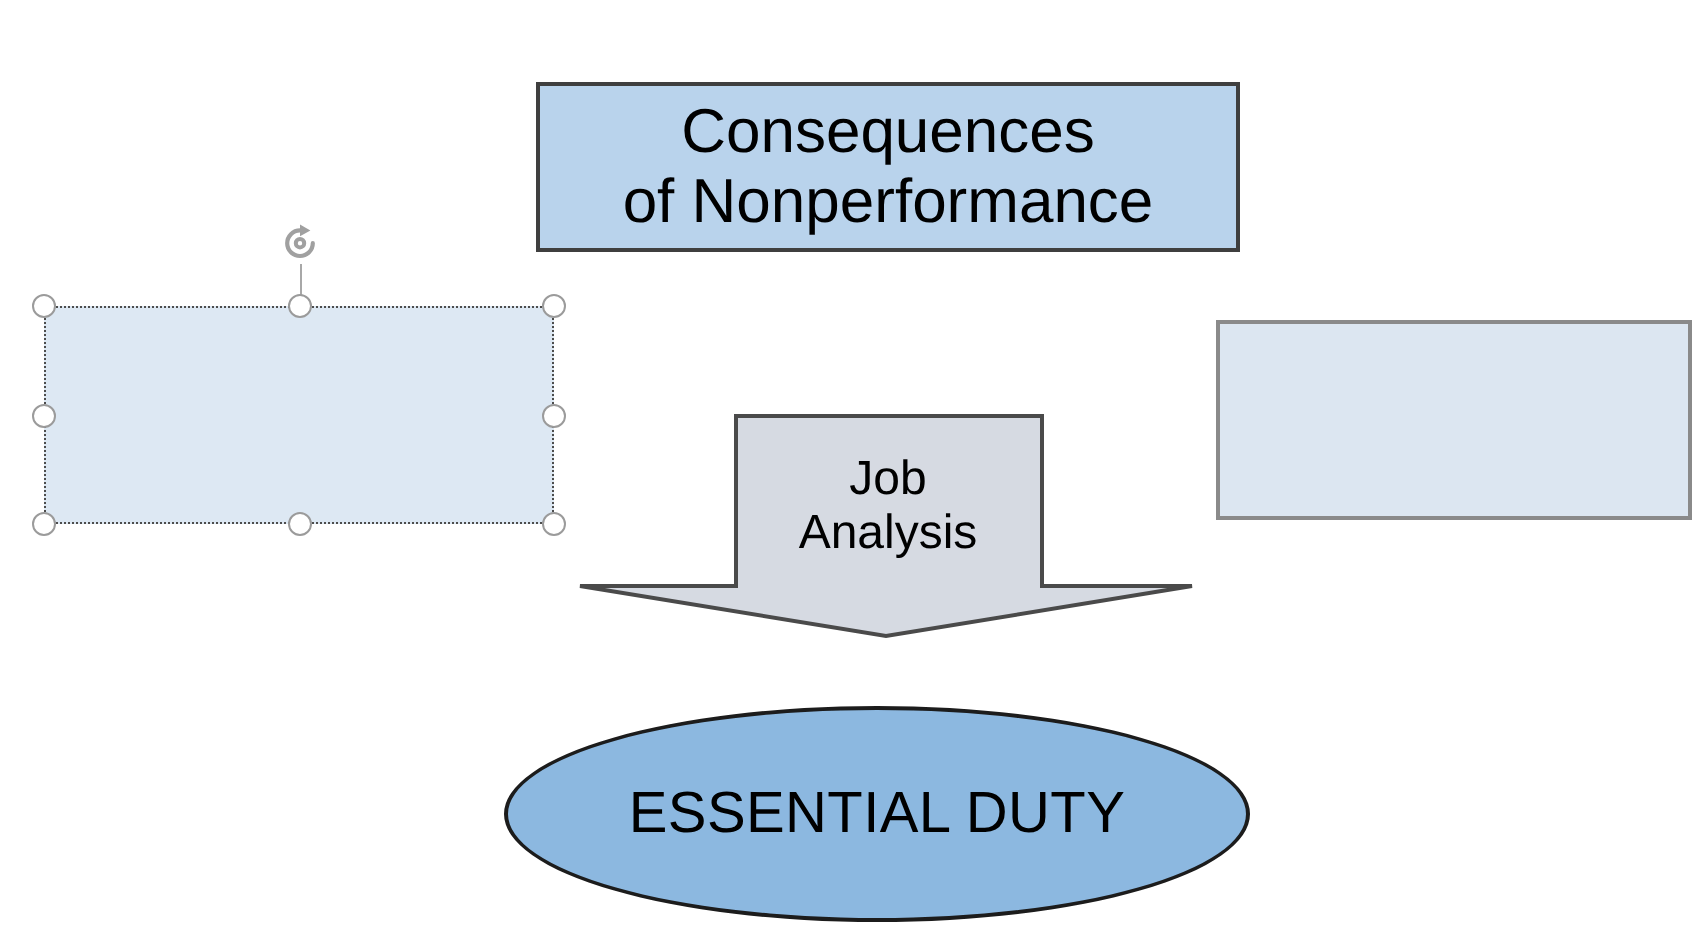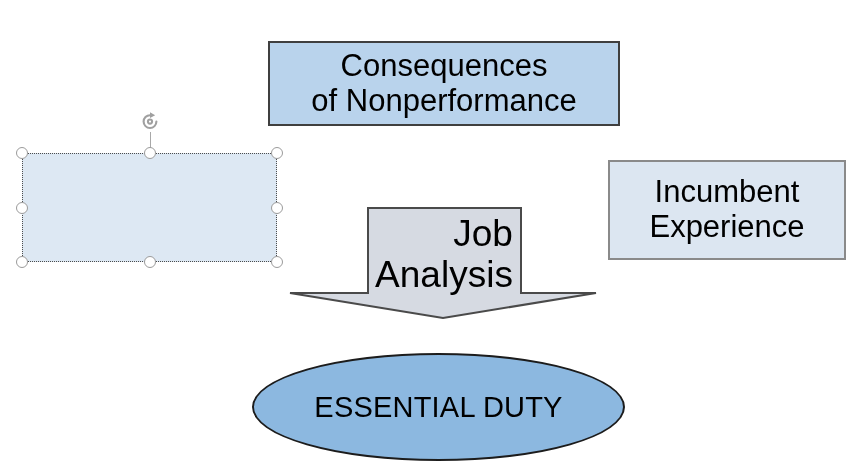--- a/index.html
+++ b/index.html
@@ -141,23 +141,22 @@
     width: 314px;
     height: 118px;
     z-index: 5;
   }
   #shape-arrow svg { display: block; }
   #box-arrow-label {
     left: 360px;
     top: 208px;
     width: 168px;
     height: 92px;
-    font-size: 37px;
+    font-size: 24px;
     z-index: 6;
-    text-align: right;
   }
 
   
   #shape-ellipse {
     position: absolute;
     left: 252px;
     top: 353px;
     width: 373px;
     height: 108px;
     background: #8cb8e0;
@@ -177,22 +176,20 @@
 </head>
 <body>
 
 <div id="canvas">
 
   <div id="box-consequences"></div>
   <div class="shape-text" id="box-consequences-label">Consequences
 of Nonperformance</div>
 
   <div id="box-incumbent"></div>
-  <div class="shape-text" id="box-incumbent-label">Incumbent
-Experience</div>
 
   <div id="shape-arrow">
     <svg width="314" height="118" viewBox="0 0 314 118">
       <polygon points="82,4 235,4 235,89 310,89 157,114 4,89 82,89" fill="#d6dae2" stroke="#4a4a4a" stroke-width="2" stroke-linejoin="miter"></polygon>
     </svg>
   </div>
   <div class="shape-text" id="box-arrow-label">Job
 Analysis</div>
 
   <div id="box-timespent"></div>

